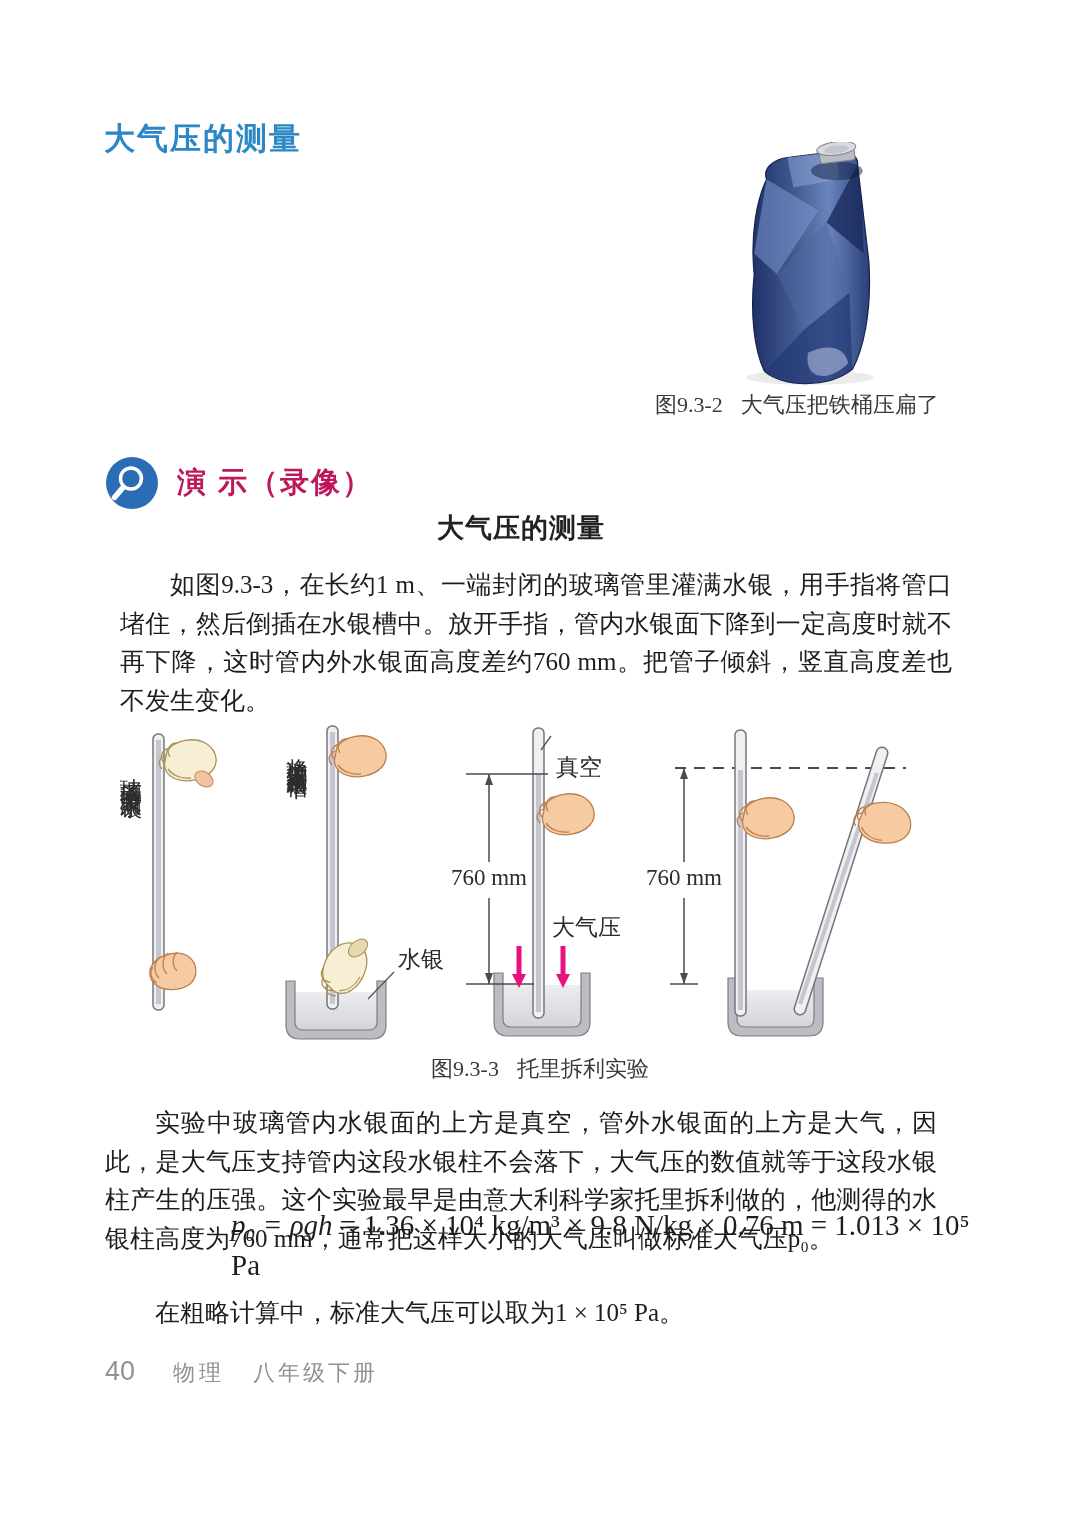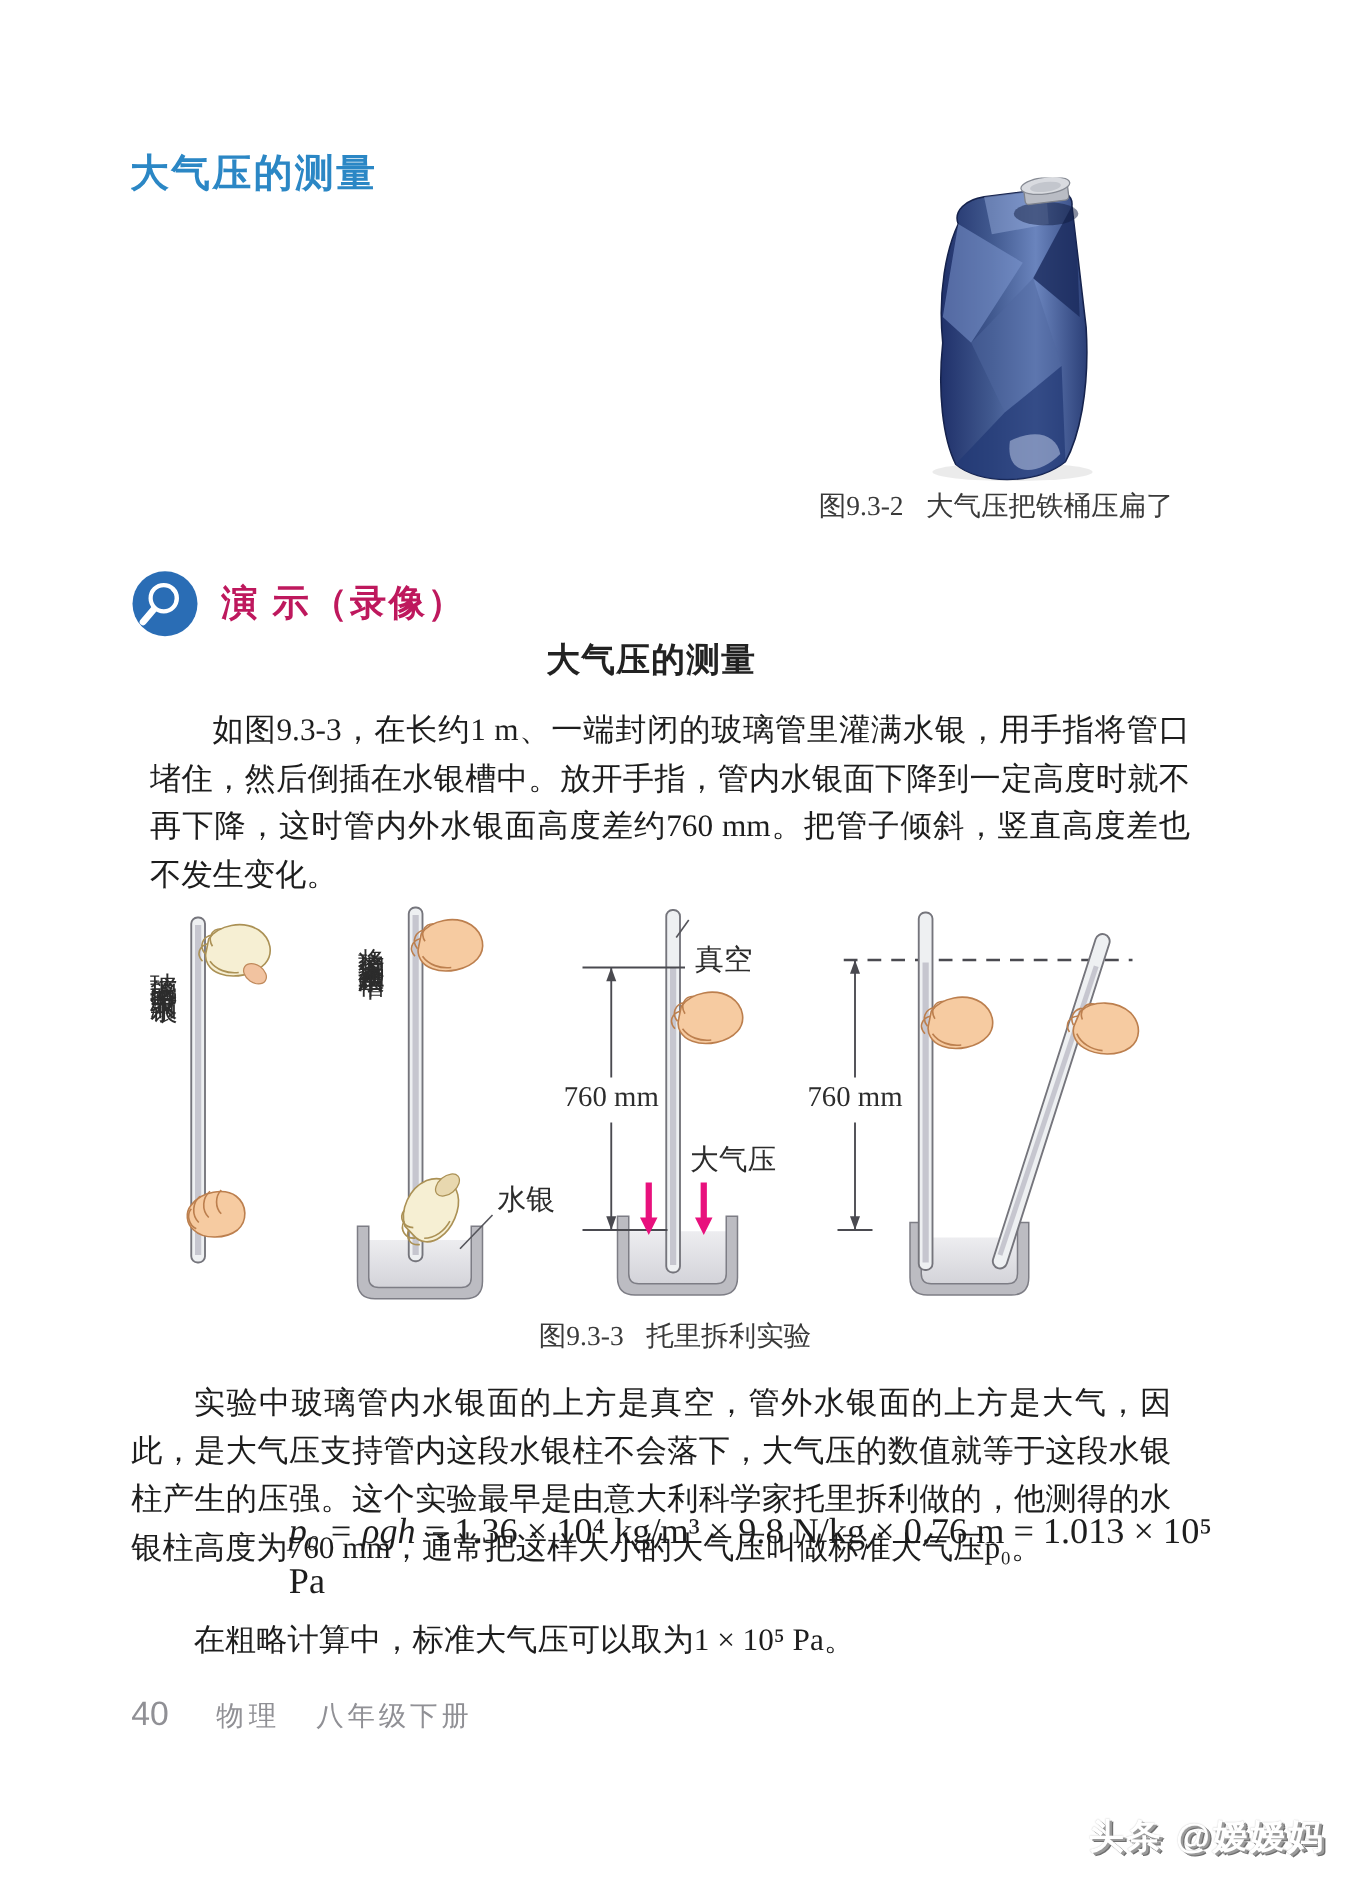--- a/index.html
+++ b/index.html
@@ -207,15 +207,14 @@
   <p class="para body-p1">实验中玻璃管内水银面的上方是真空，管外水银面的上方是大气，因此，是大气压支持管内这段水银柱不会落下，大气压的数值就等于这段水银柱产生的压强。这个实验最早是由意大利科学家托里拆利做的，他测得的水银柱高度为760 mm，通常把这样大小的大气压叫做标准大气压p₀。</p>
   <p class="formula-line"><i>p₀ = ρgh</i><span> = 1.36 × 10⁴ kg/m³ × 9.8 N/kg × 0.76 m = 1.013 × 10⁵ Pa</span></p>
   <p class="para body-p2">在粗略计算中，标准大气压可以取为1 × 10⁵ Pa。</p>
 
   <div class="footer">
     <span class="pagenum">40</span>
     <span class="subject">物理</span>
     <span class="volume">八年级下册</span>
   </div>
 
-  <div class="watermark">头条 @嫒嫒妈</div>
 
 </div>
 
 </body></html>

